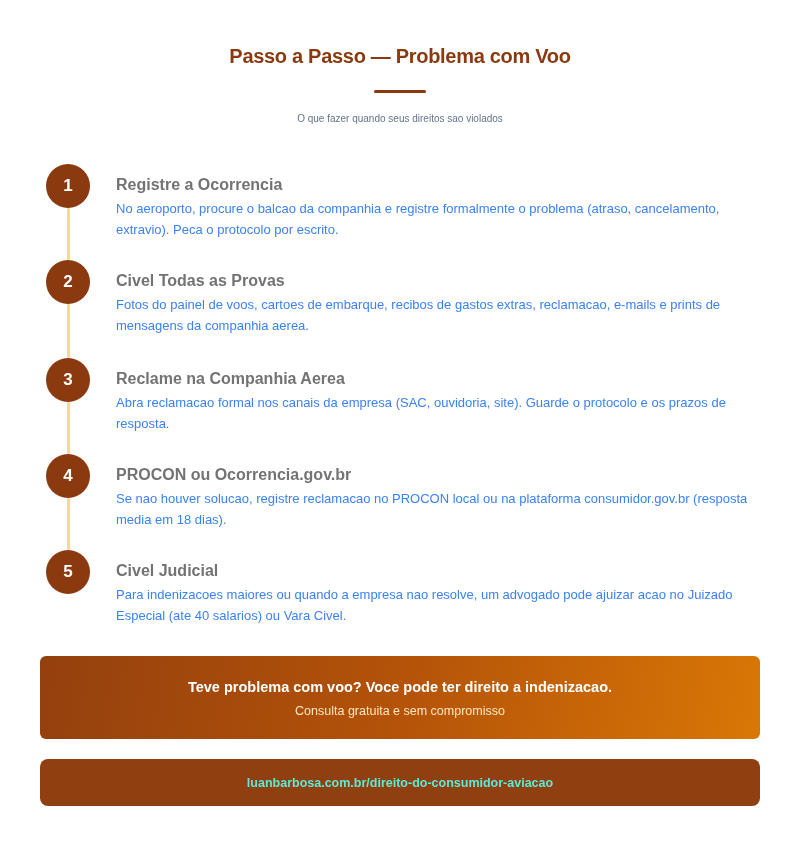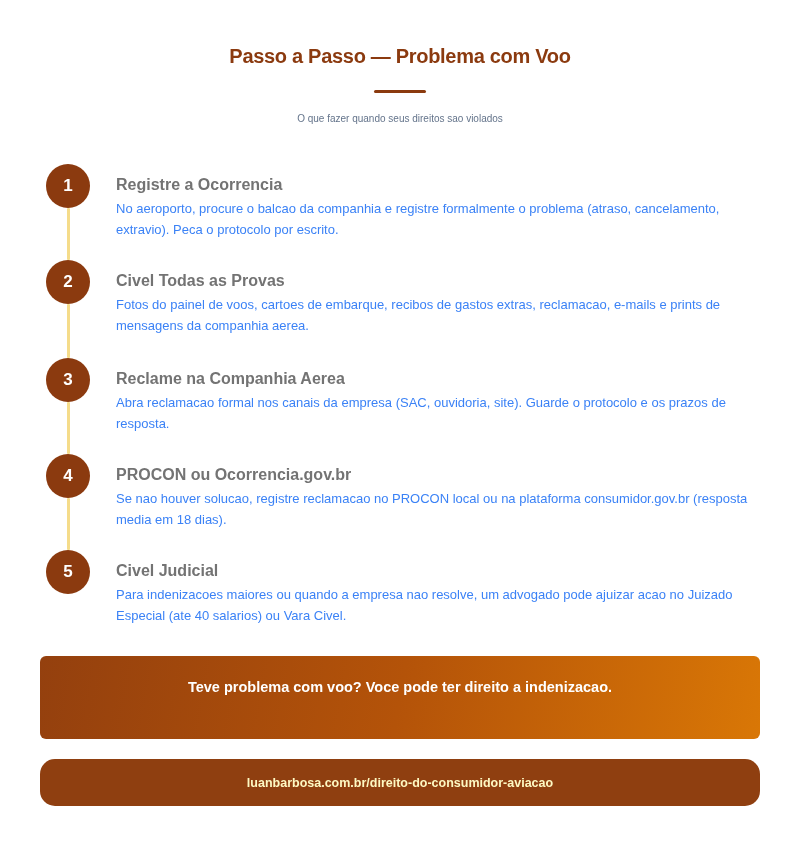--- a/index.html
+++ b/index.html
@@ -60,23 +60,23 @@
     .cta-headline {
       position: absolute; left: 0; width: 720px; top: 22px;
       font-size: 14.5px; font-weight: 700; line-height: 18px;
     }
     .cta-sub {
       position: absolute; left: 0; width: 720px; top: 47px;
       font-size: 12.5px; color: #fde7c2; line-height: 16px;
     }
     .link-bar {
       position: absolute; left: 40px; top: 759px; width: 720px; height: 47px;
-      border-radius: 15px; background: #8f3f10;
+      border-radius: 8px; background: #8f3f10;
       display: flex; align-items: center; justify-content: center;
-      color: #fef9c3; font-size: 12.5px; font-weight: 700; text-decoration: none;
+      color: #5eead4; font-size: 12.5px; font-weight: 700; text-decoration: none;
     }
   </style>
 </head>
 <body>
 
 <div class="header">
   <h1 class="title">Passo a Passo — Problema com Voo</h1>
   <div class="title-rule"></div>
   <p class="subtitle">O que fazer quando seus direitos sao violados</p>
 </div>
@@ -114,15 +114,16 @@
   <div class="step" style="top:550px;">
     <div class="step-circle">5</div>
     <div class="step-title">Civel Judicial</div>
     <div class="step-body">Para indenizacoes maiores ou quando a empresa nao resolve, um advogado pode ajuizar acao no Juizado Especial (ate 40 salarios) ou Vara Civel.</div>
   </div>
 
 </div>
 
 <div class="cta">
   <div class="cta-headline">Teve problema com voo? Voce pode ter direito a indenizacao.</div>
+  <div class="cta-sub">Consulta gratuita e sem compromisso</div>
 </div>
 
 <a class="link-bar">luanbarbosa.com.br/direito-do-consumidor-aviacao</a>
 
 </body></html>

